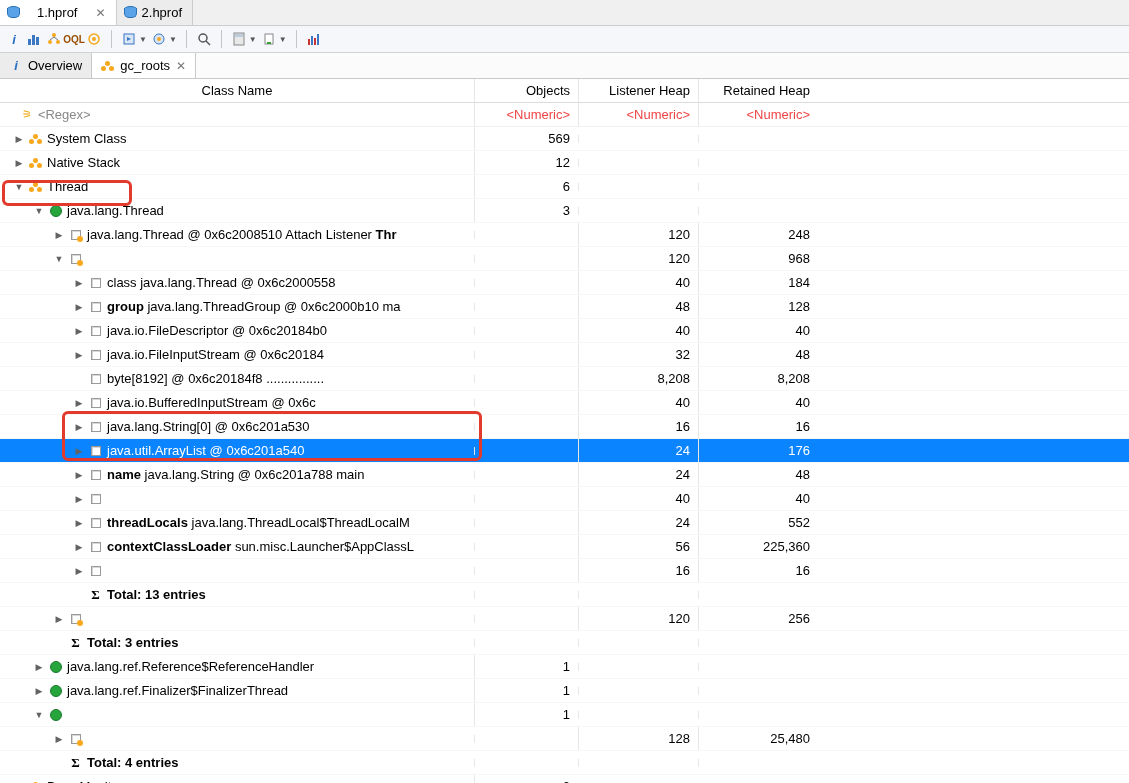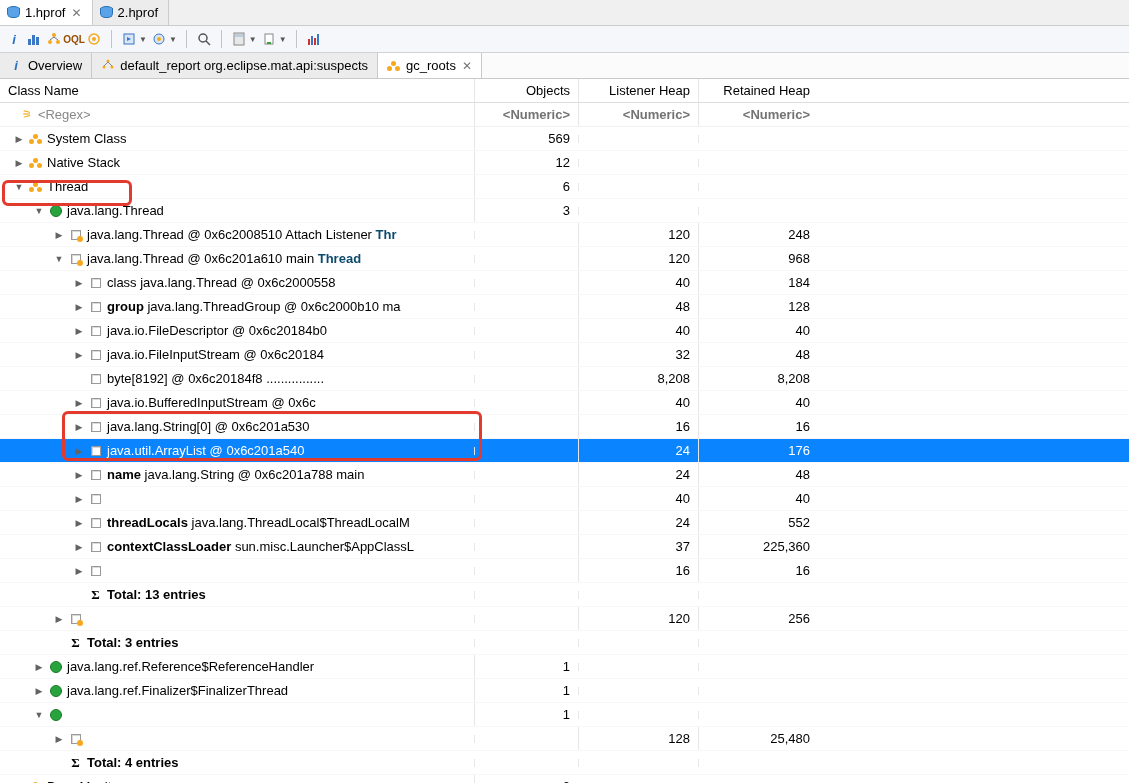--- a/index.html
+++ b/index.html
@@ -1,62 +1,62 @@
 <!DOCTYPE html>
 <html><head>
 <meta charset="utf-8">
 <style>
 * { box-sizing: border-box; margin: 0; padding: 0; }
 body { font-family: "Segoe UI", Tahoma, sans-serif; font-size: 13px; background: #fff; color: #000; width: 1129px; height: 783px; overflow: hidden; }
 
 .tab-bar { display: flex; background: #f0f0f0; border-bottom: 1px solid #ccc; height: 26px; }
 .tab { display: flex; align-items: center; padding: 0 10px 0 7px; border-right: 1px solid #ccc; cursor: pointer; background: #ececec; }
-.tab.active { background: #fff; }
+.tab.active { background: #fff; gap: 12px; }
 .tab .db-icon { display:inline-block; width:14px; height:14px; margin-right:4px; }
 .tab .close { margin-left:6px; color:#777; font-size:12px; }
 
 .db-cyl { width:11px; height:12px; position:relative; display:inline-block; }
 .db-cyl::before { content:""; position:absolute; top:0; left:0; width:11px; height:4px; border-radius:50%; background:#5aa3e8; border:1px solid #2970b5; }
 .db-cyl::after { content:""; position:absolute; top:2px; left:0; width:11px; height:9px; background:#5aa3e8; border:1px solid #2970b5; border-top:none; border-radius:0 0 5px 5px; }
 
 .toolbar { background:#f5f7fb; border-bottom:1px solid #d0d2d6; padding:4px 6px; display:flex; align-items:center; gap:4px; }
 .tico { width:16px; height:16px; display:inline-flex; align-items:center; justify-content:center; }
 .sep { width:1px; height:18px; background:#c3c5c9; margin:0 5px; }
 .tdrop { font-size:8px; color:#555; margin-left:-2px; }
 
 .subtabs { display:flex; background:#fbfbfb; border-bottom:1px solid #c9c9c9; height:26px; align-items:stretch; }
 .subtab { display:flex; align-items:center; padding:0 9px; border-right:1px solid #c9c9c9; background:#ececec; cursor:pointer; }
 .subtab.active { background:#fff; }
 .subtab .sicon { width:14px; height:14px; margin-right:5px; display:inline-flex; align-items:center; justify-content:center; }
 .subtab .close { margin-left:6px; color:#777; font-size:12px; }
 
 .header-row { display:flex; border-bottom:1px solid #dcdcdc; background:#fff; }
 .col { padding:4px 8px; }
-.col-name { flex: 0 0 474px; }
+.col-name { flex: 0 0 474px; text-align: center; }
 .col-obj { flex: 0 0 104px; text-align:right; border-left:1px solid #e6e6e6; }
 .col-sh  { flex: 0 0 120px; text-align:right; border-left:1px solid #e6e6e6; }
 .col-rh  { flex: 0 0 120px; text-align:right; border-left:1px solid #e6e6e6; }
 
 .filter-row { display:flex; border-bottom:1px solid #f0f0f0; color:#888; }
 .filter-row .col-name { display:flex; align-items:center; padding-left:22px; }
 .filter-row .ficon { color:#f0a300; margin-right:6px; font-size:11px; }
-.num-ph { color:#737373;font-weight:bold; }
+.num-ph { color:#ef4444; }
 
 .rows { overflow-y:auto; height: 660px; }
 .row { display:flex; min-height:23px; align-items:center; border-bottom:1px solid #f7f7f7; }
 .row .col-name { display:flex; align-items:center; white-space:nowrap; overflow:hidden; }
 .row.sel { background:#0a84ff; color:#fff; }
 .row.sel .dim, .row.sel .bold { color:#fff; }
 
 .arrow { width:14px; display:inline-flex; justify-content:center; color:#636363; cursor:pointer; font-size:9px; }
 .arrow.empty { visibility:hidden; }
 .indent { display:inline-block; }
 .ricon { width:15px; height:15px; margin:0 4px 0 2px; display:inline-flex; align-items:center; justify-content:center; }
 .bold { font-weight:700; }
-.gray { color:#0c4a6e; }
+.gray { color:#000000; }
 
 
 .three-dots { position:relative; width:14px; height:10px; }
 .three-dots span { position:absolute; width:5px; height:5px; border-radius:50%; background:#f7a81d; }
 .three-dots span:nth-child(1){ top:0; left:4px; }
 .three-dots span:nth-child(2){ top:5px; left:0; }
 .three-dots span:nth-child(3){ top:5px; left:8px; }
 
 .class-ico { width:12px; height:12px; border-radius:50%; background:#27a43b; border:1px solid #1a7a2a; }
 .obj-ico { width:10px; height:10px; background:#fff; border:1px solid #9a9a9a; box-shadow:1px 1px 0 #d8d8d8 inset; }
@@ -158,31 +158,20 @@
           <rect x="10" y="2" width="2" height="11" fill="#3b77c4"></rect>
         </svg>
       </span>
 </div>
 
 <div class="subtabs">
   <div class="subtab">
     <span class="sicon" style="color:#2a6fc1;font-weight:700;font-style:italic;">i</span>
     <span>Overview</span>
   </div>
-  <div class="subtab">
-    <span class="sicon">
-          <svg width="13" height="13">
-            <circle cx="6" cy="2" r="1.5" fill="#f7a81d"></circle>
-            <circle cx="2" cy="8" r="1.5" fill="#f7a81d"></circle>
-            <circle cx="10" cy="8" r="1.5" fill="#f7a81d"></circle>
-            <path d="M6 3 L2 7 M6 3 L10 7" stroke="#888"></path>
-          </svg>
-        </span>
-    <span>default_report  org.eclipse.mat.api:suspects</span>
-  </div>
   <div class="subtab active">
     <span class="sicon">
           <span class="three-dots">
             <span></span>
             <span></span>
             <span></span>
           </span>
         </span>
     <span>gc_roots</span>
     <span class="close">✕</span>
@@ -284,21 +273,20 @@
         <div class="col col-sh">120</div>
         <div class="col col-rh">248</div>
       </div>
       <div class="row">
         <div class="col col-name">
           <span class="indent" style="width:44px"></span>
           <span class="arrow">▼</span>
           <span class="ricon">
             <span class="obj-ico ref"></span>
           </span>
-          <span><span>java.lang.Thread @ 0x6c201a610  main</span><span class="gray bold"> Thread</span></span>
         </div>
         <div class="col col-obj"></div>
         <div class="col col-sh">120</div>
         <div class="col col-rh">968</div>
       </div>
       <div class="row">
         <div class="col col-name">
           <span class="indent" style="width:64px"></span>
           <span class="arrow">▶</span>
           <span class="ricon">
@@ -442,21 +430,21 @@
       <div class="row">
         <div class="col col-name">
           <span class="indent" style="width:64px"></span>
           <span class="arrow">▶</span>
           <span class="ricon">
             <span class="obj-ico"></span>
           </span>
           <span><span class="bold">contextClassLoader</span><span> sun.misc.Launcher$AppClassL</span></span>
         </div>
         <div class="col col-obj"></div>
-        <div class="col col-sh">37</div>
+        <div class="col col-sh">56</div>
         <div class="col col-rh">225,360</div>
       </div>
       <div class="row">
         <div class="col col-name">
           <span class="indent" style="width:64px"></span>
           <span class="arrow">▶</span>
           <span class="ricon">
             <span class="obj-ico"></span>
           </span>
         </div>

